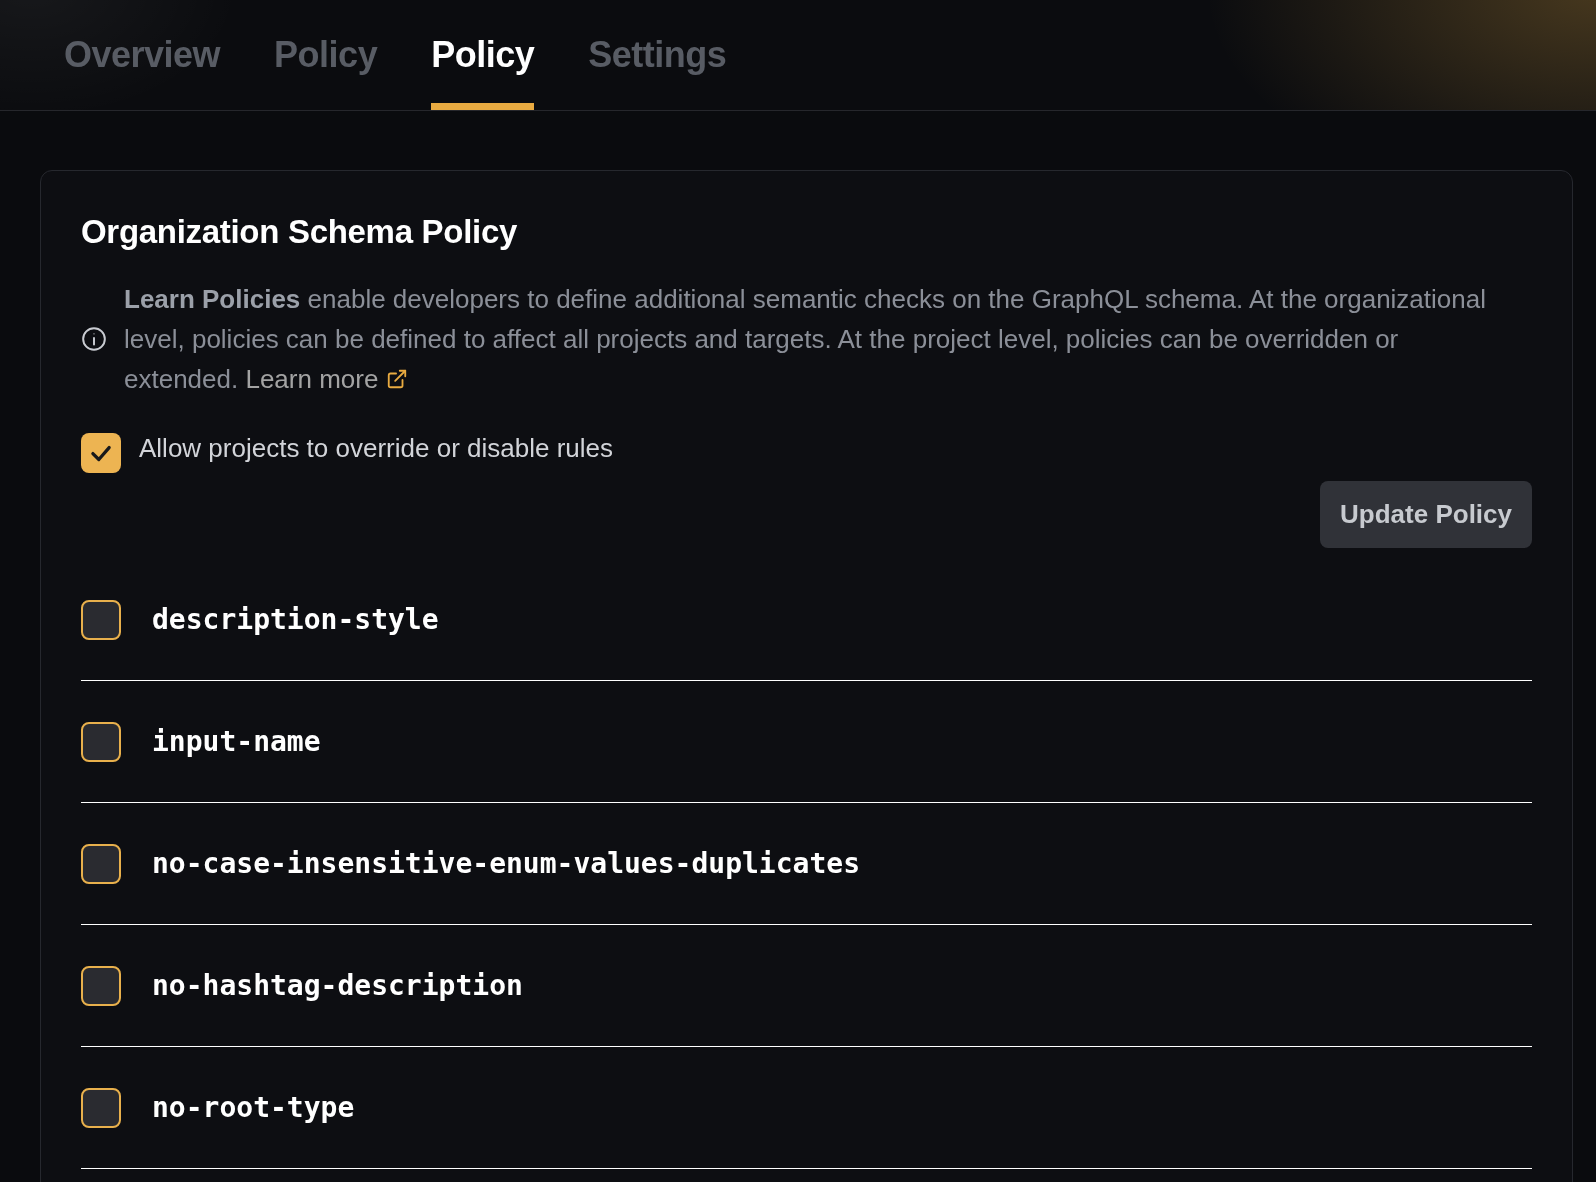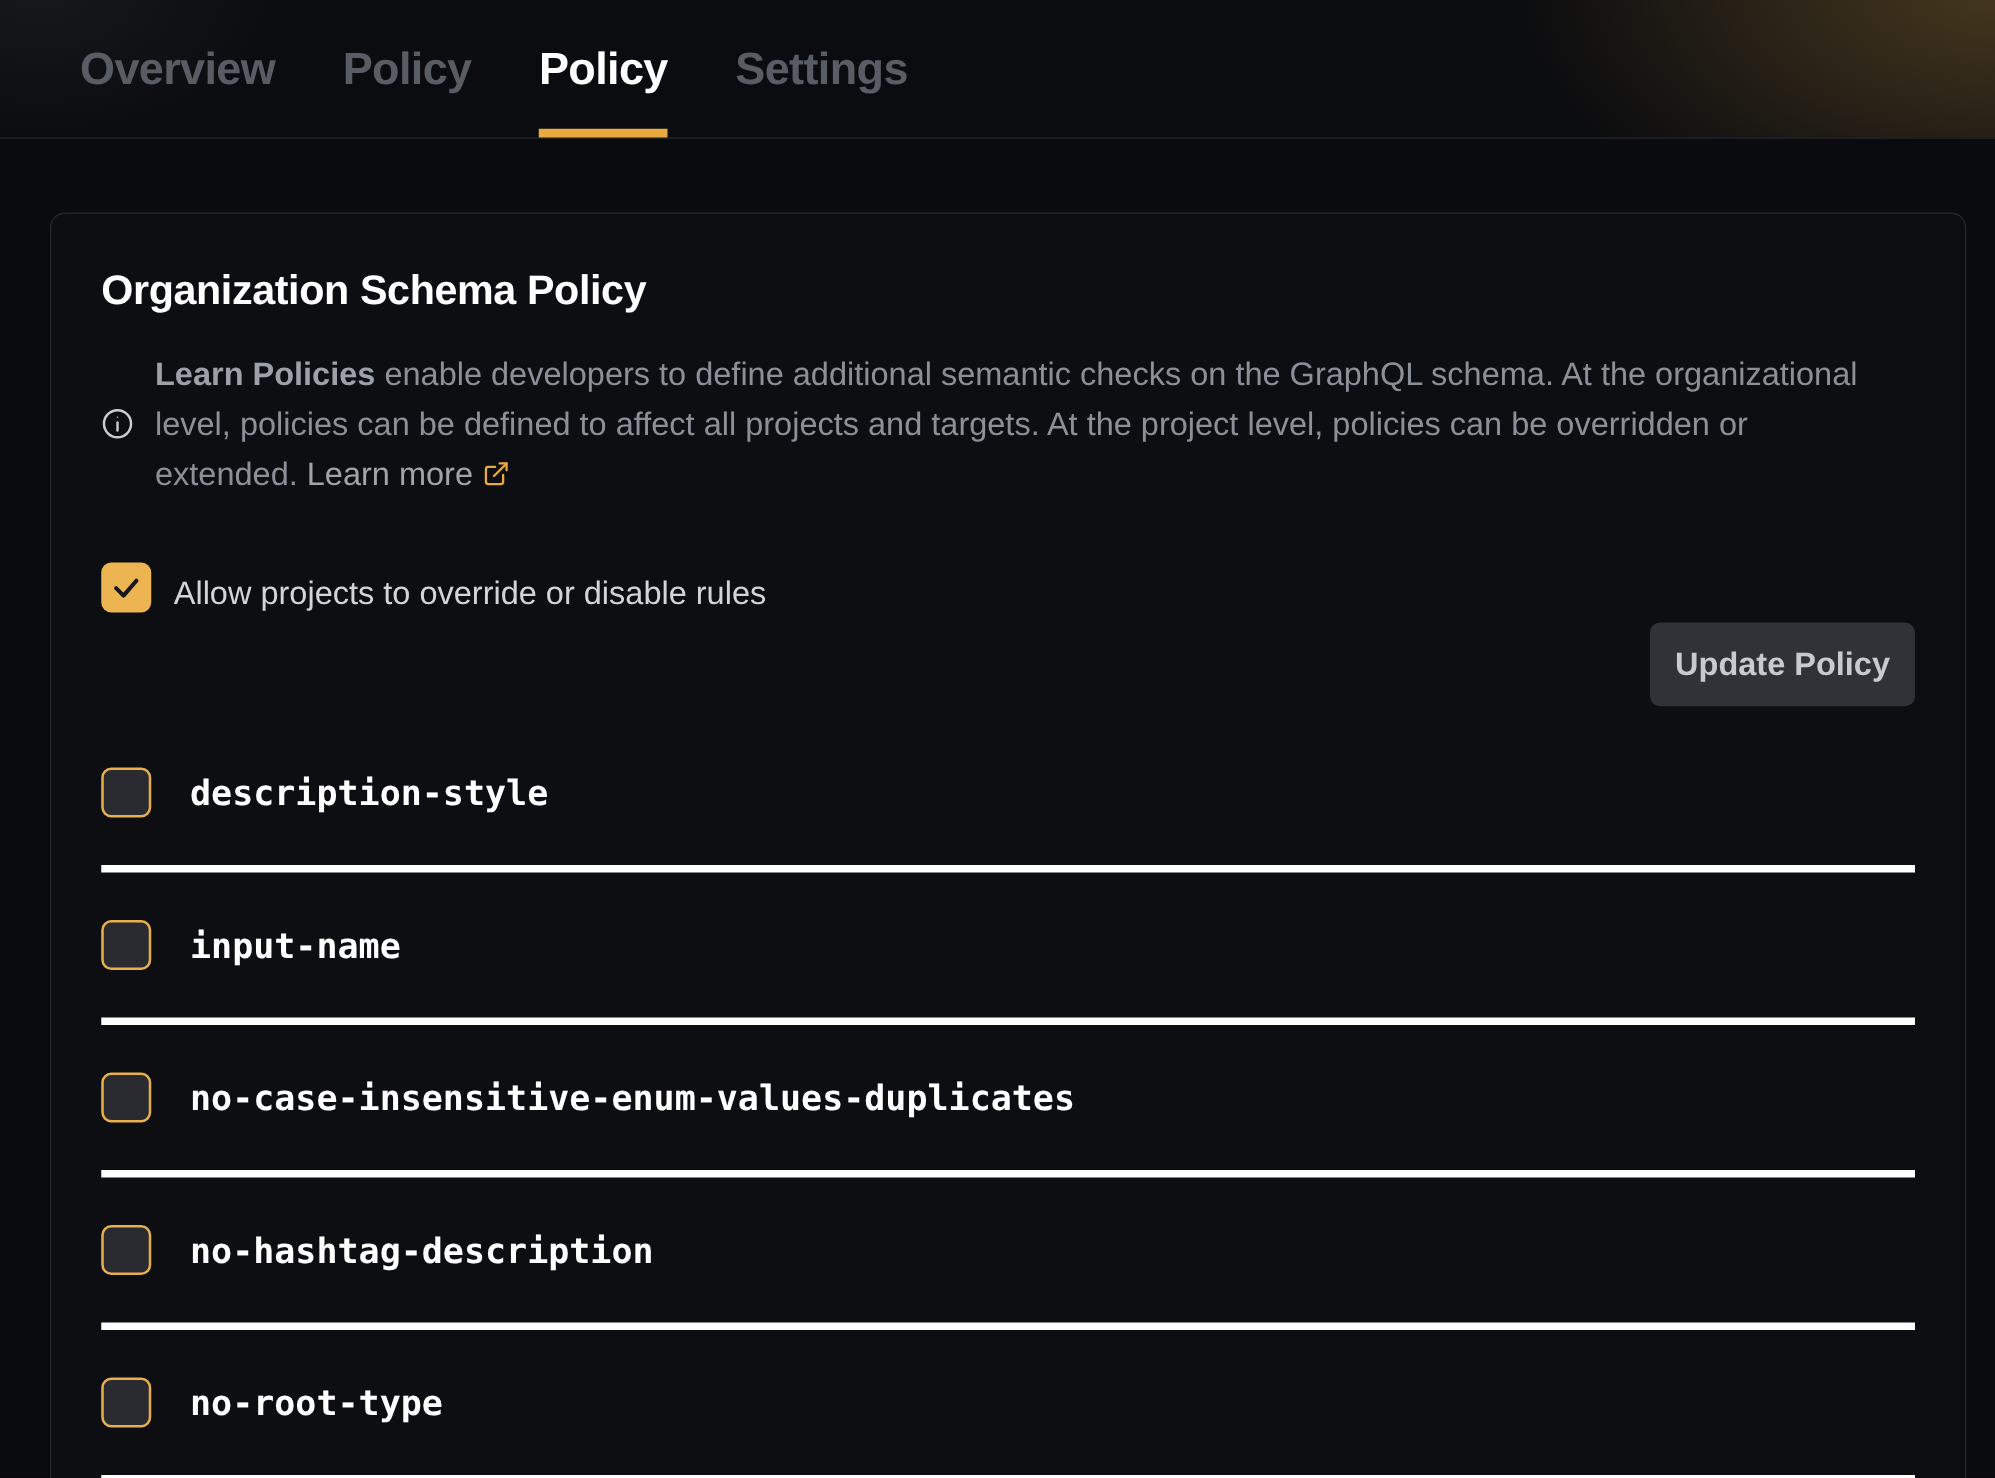--- a/index.html
+++ b/index.html
@@ -113,23 +113,23 @@
   .cb.checked { background: #edb452; }
   .cb.checked svg { width: 26px; height: 26px; color: #17181b; }
   .cb.unchecked {
     background: #2a2b30;
     border: 2px solid #e8b04c;
   }
 
   
   .override-row {
     display: flex;
-    align-items: flex-end;
+    align-items: flex-start;
     gap: 18px;
-    margin-top: 51px;
+    margin-top: 34px;
   }
   .override-label {
     font-size: 26px;
     color: #d2d4d9;
   }
 
   
   .button-row {
     display: flex;
     justify-content: flex-end;
@@ -147,21 +147,21 @@
     cursor: pointer;
   }
 
   
   .rules { margin-top: 11px; }
   .rule-row {
     display: flex;
     align-items: center;
     gap: 31px;
     height: 122px;
-    border-bottom: 6px solid #ffffff;
+    border-bottom: 1px solid #ffffff;
   }
   .rule-name {
     font-family: "DejaVu Sans Mono", "Liberation Mono", monospace;
     font-size: 28px;
     font-weight: 700;
     color: #ffffff;
   }
 </style>
 </head>
 <body>

